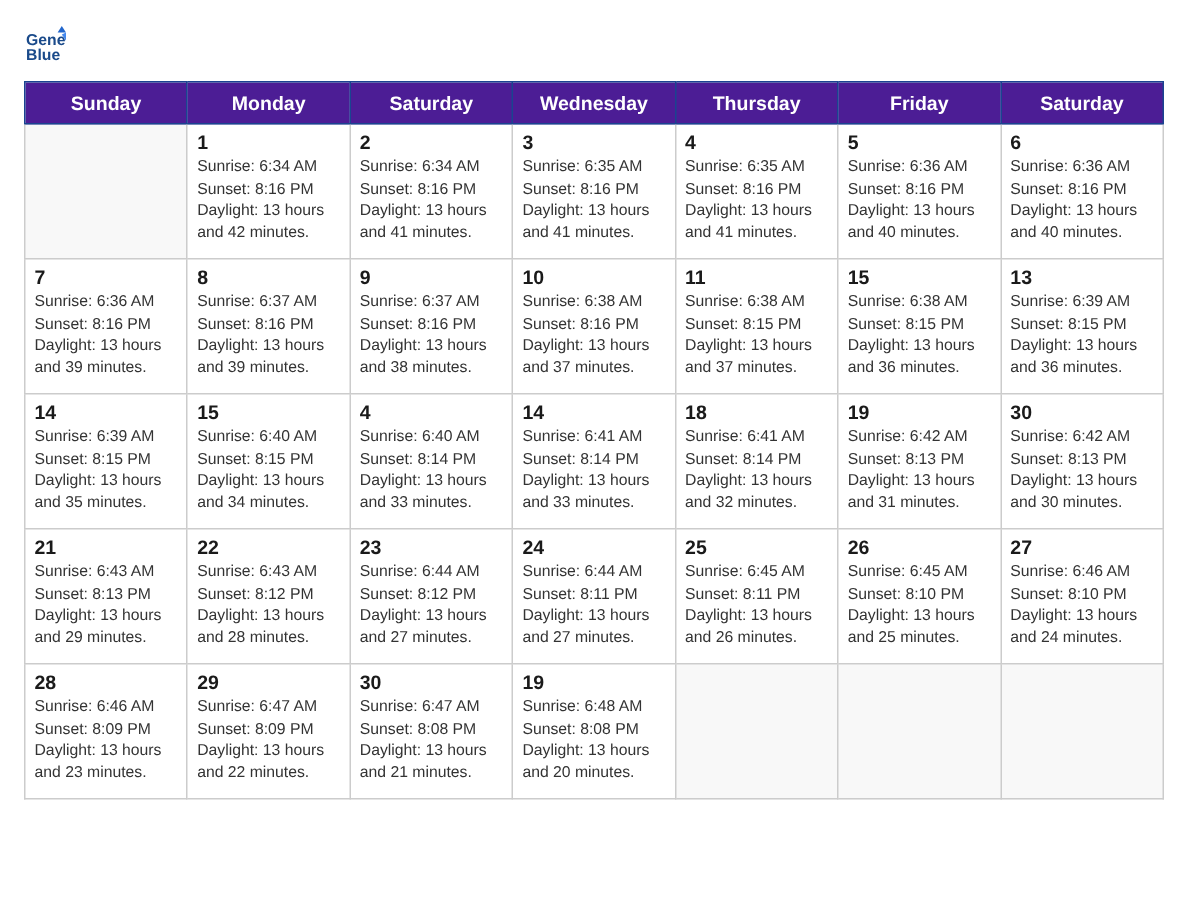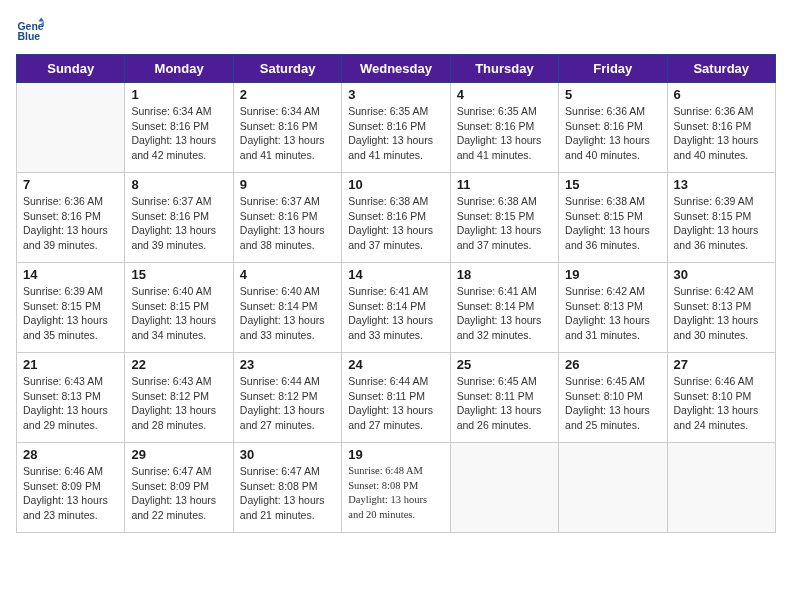--- a/index.html
+++ b/index.html
@@ -334,21 +334,21 @@
         </td>
         <td>
           <span class="day-number">30</span>
           <div class="day-info" style="white-space: pre-line;">Sunrise: 6:47 AM
 Sunset: 8:08 PM
 Daylight: 13 hours
 and 21 minutes.</div>
         </td>
         <td>
           <span class="day-number">19</span>
-          <div class="day-info" style="white-space: pre-line; font-family: Liberation Serif, serif;">Sunrise: 6:48 AM
+          <div class="day-info" style="white-space: pre-line;">Sunrise: 6:48 AM
 Sunset: 8:08 PM
 Daylight: 13 hours
 and 20 minutes.</div>
         </td>
         <td class="other-month"></td>
         <td class="other-month"></td>
         <td class="other-month"></td>
       </tr>
     </tbody>
 </table>

